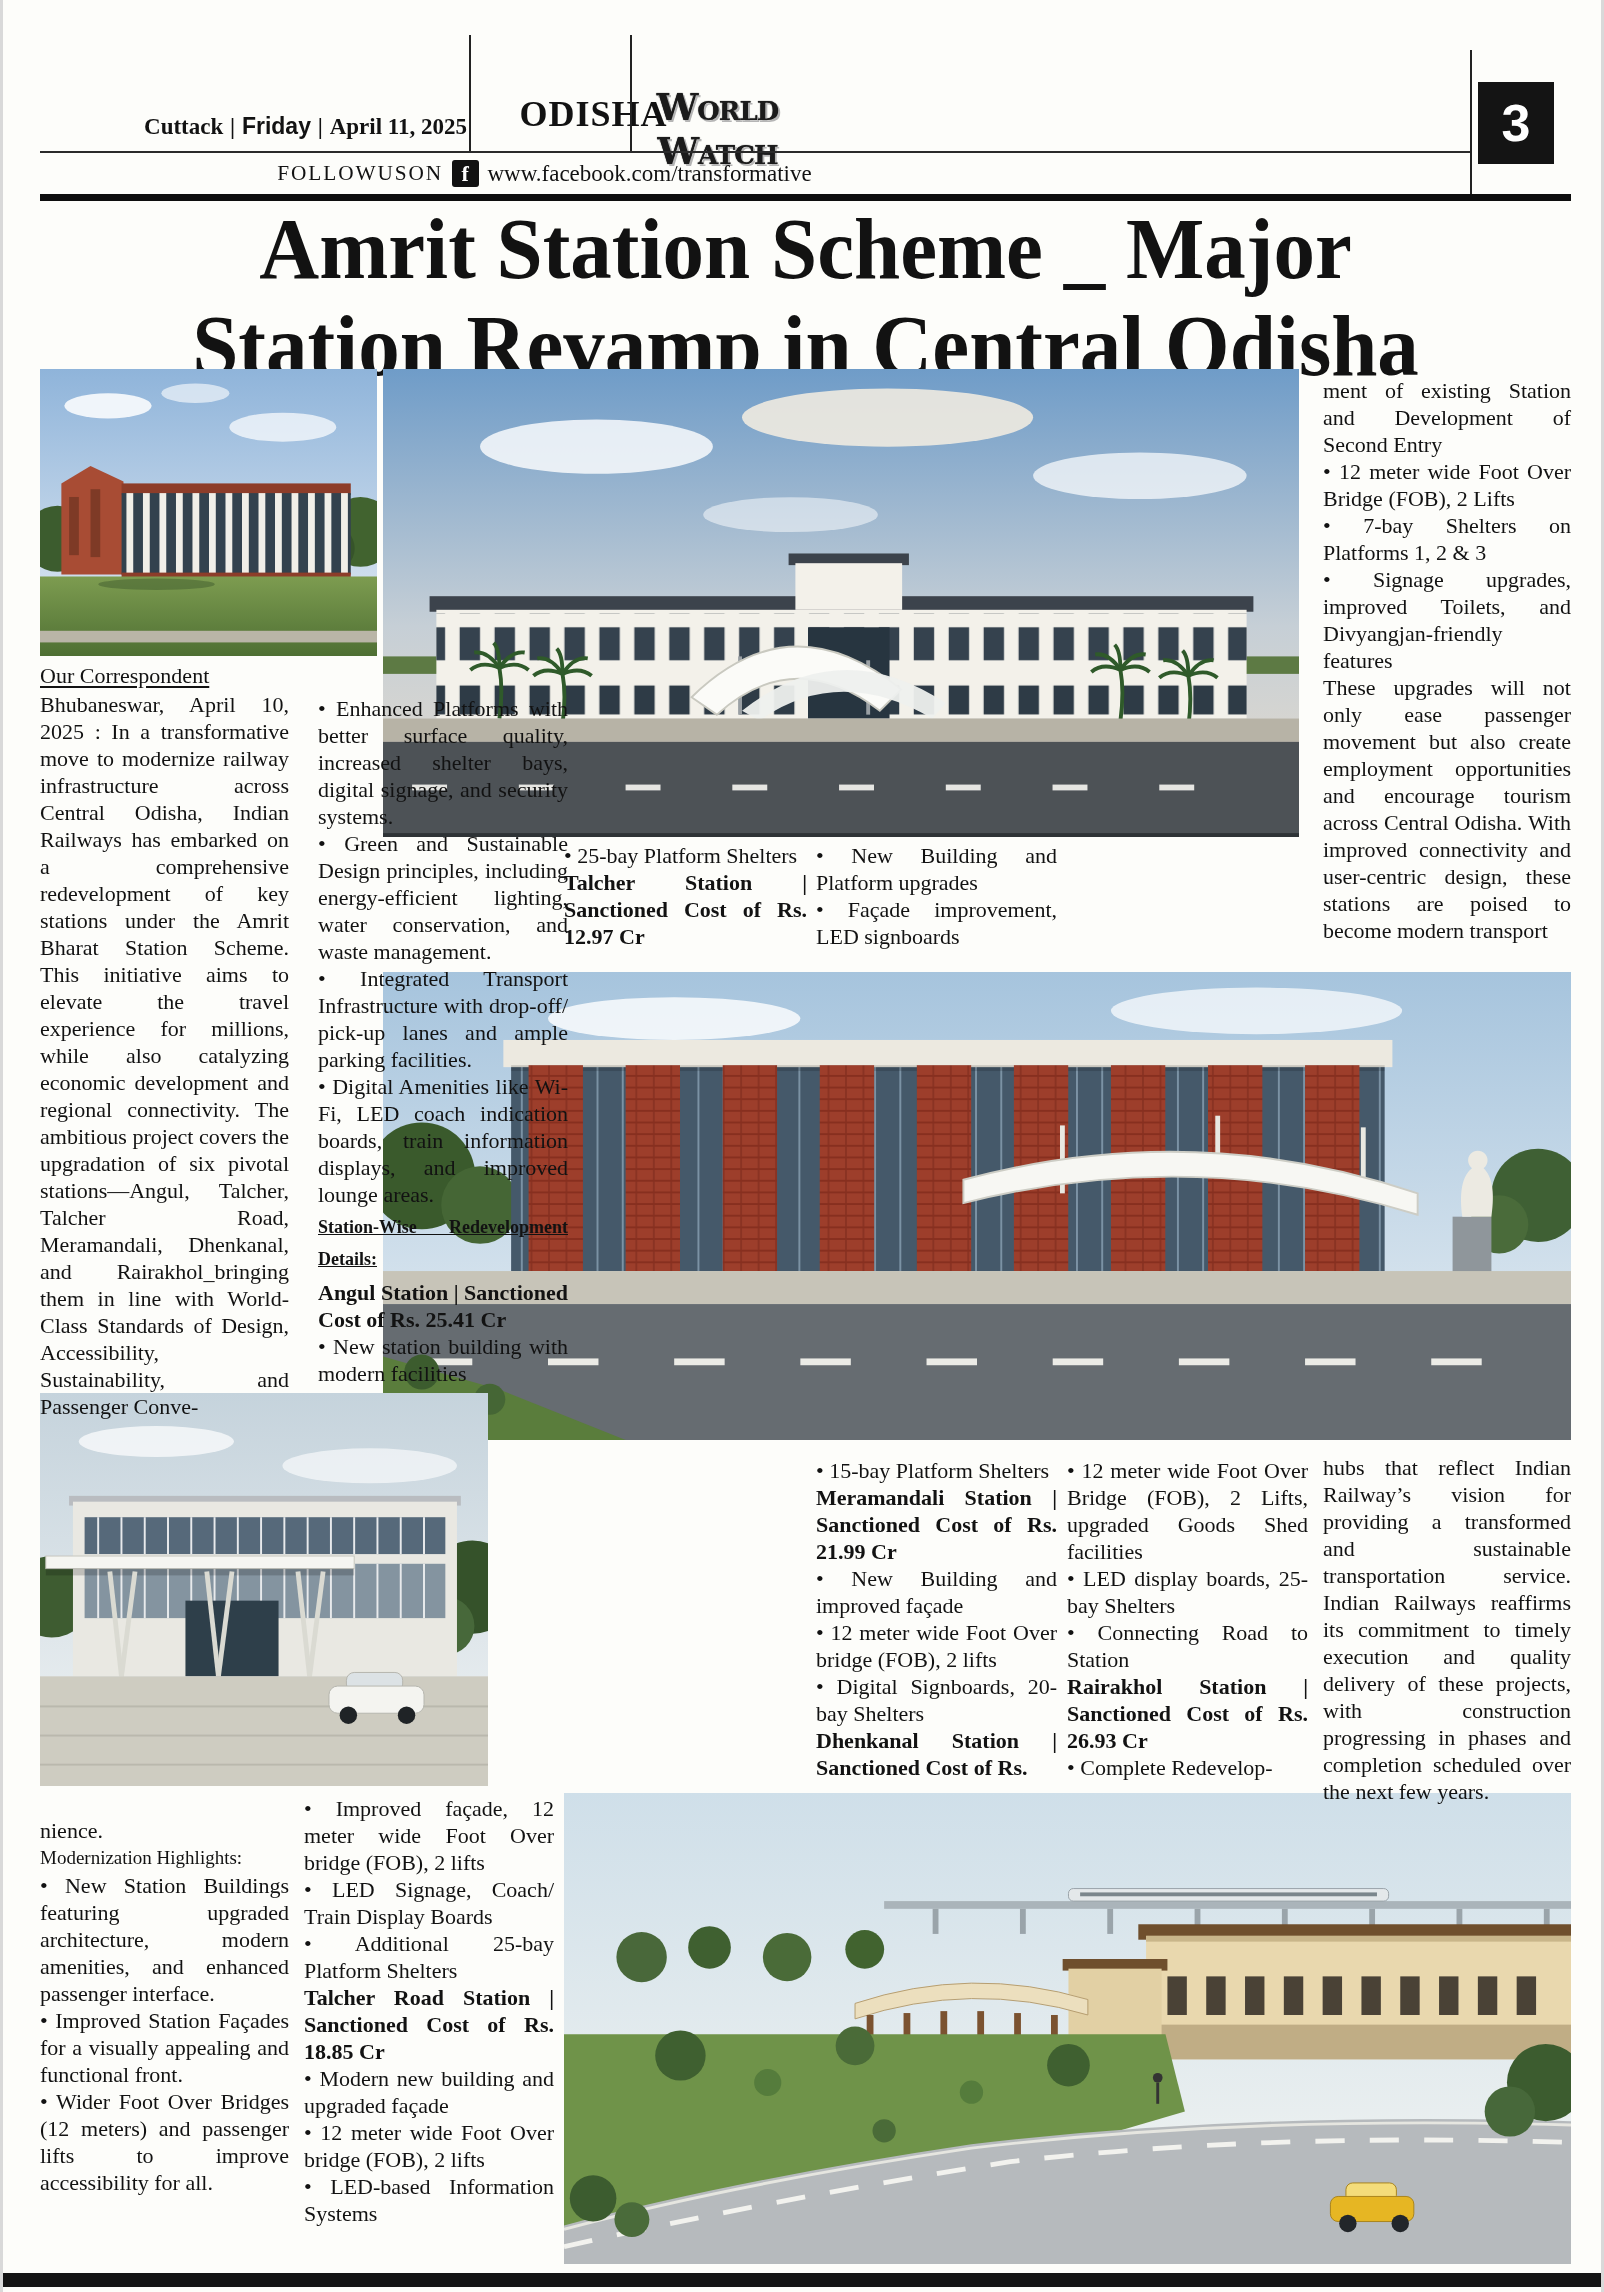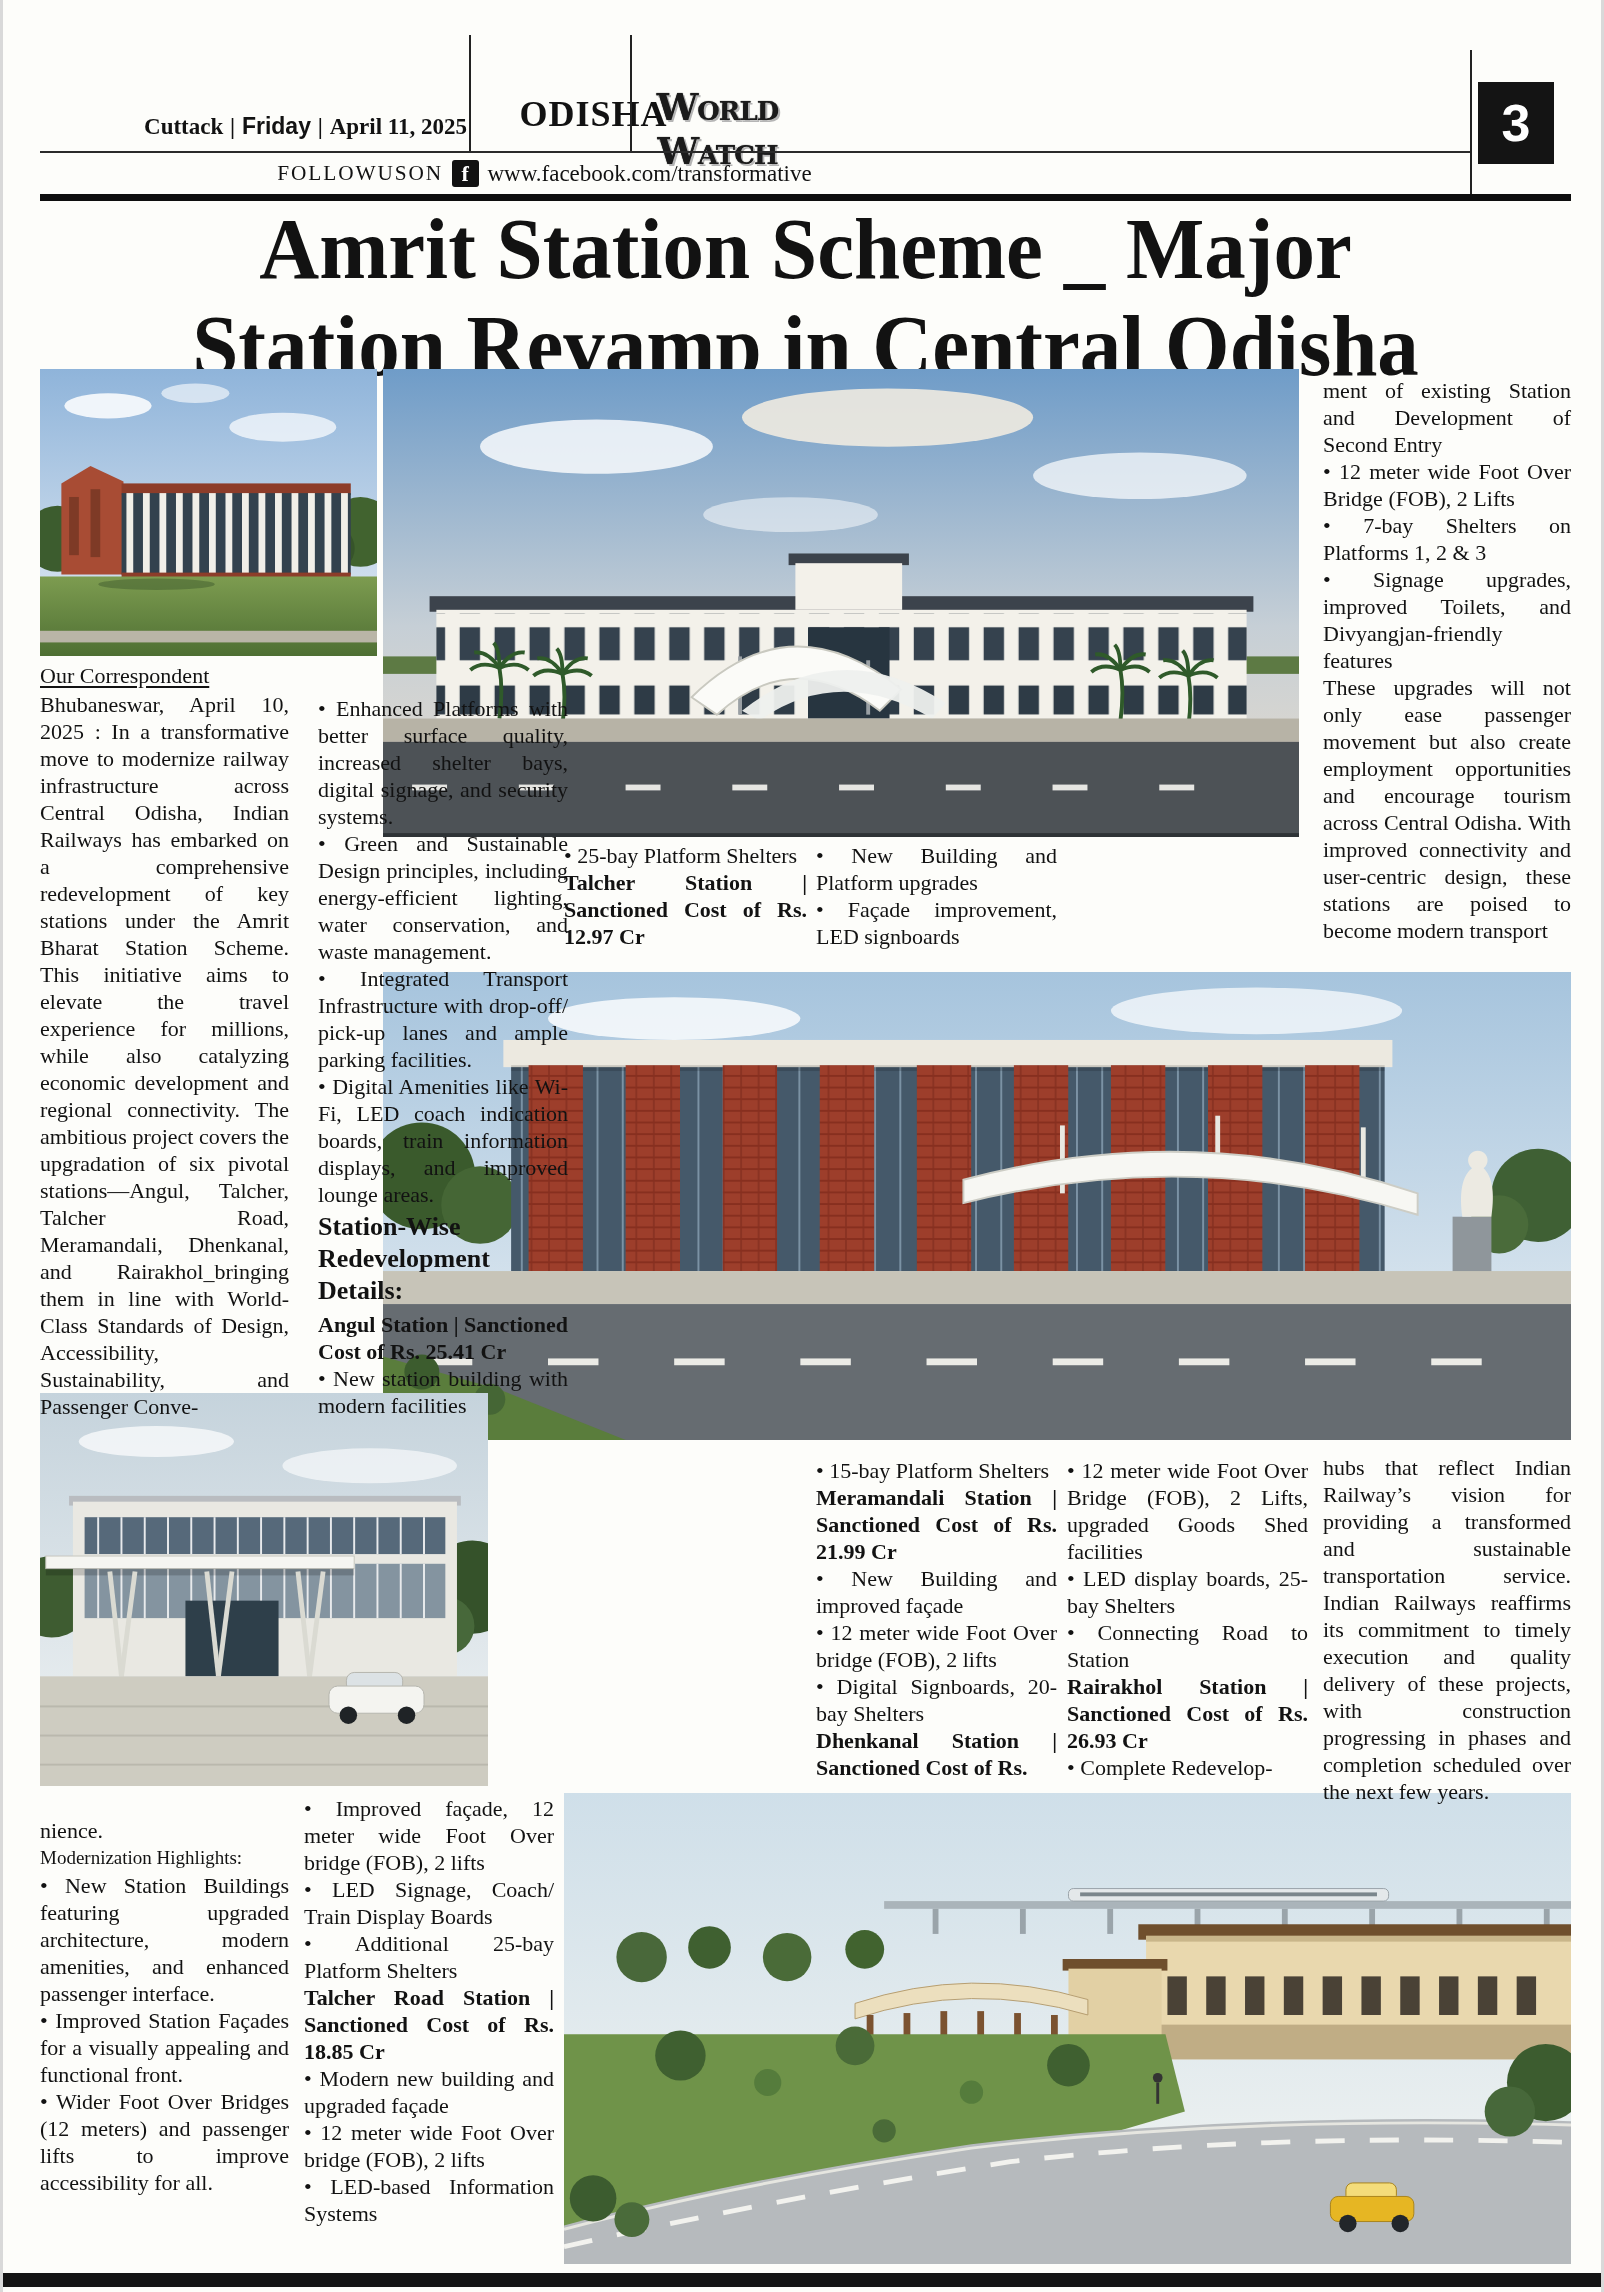--- a/index.html
+++ b/index.html
@@ -42,21 +42,21 @@
   #img2{left:380px;top:369px;width:916px;height:468px;}
   #img3{left:380px;top:972px;width:1188px;height:468px;}
   #img4{left:37px;top:1393px;width:448px;height:393px;}
   #img5{left:561px;top:1793px;width:1007px;height:471px;}
 
   
   .col{z-index:2;}
   .para{margin:0;font-size:22px;line-height:27px;text-align:justify;}
   .para.bold{font-weight:700;}
   .para.byline{text-decoration:underline;text-underline-offset:2.9px;margin-bottom:1.9px;}
-  .para.subhead{font-size:26px;line-height:32px;font-weight:700;margin:2.9px 0 3.9px;}
+  .para.subhead{font-size:18px;line-height:32px;font-weight:700;margin:2.9px 0 3.9px;text-decoration:underline;}
   .para.subhead2{font-size:19px;line-height:28px;font-weight:400;}
   #col1{left:37px;top:662px;width:249px;}
   #col2{left:315px;top:668px;width:250px;margin-top:27px;}
   #cap1c3{left:561px;top:842px;width:243px;}
   #cap1c4{left:813px;top:842px;width:241px;}
   #cap1c5{left:1064px;top:842px;width:241px;}
   #col6top{left:1320px;top:377px;width:248px;}
   #cap2c4{left:813px;top:1457px;width:241px;}
   #cap2c5{left:1064px;top:1457px;width:241px;}
   #col6bot{left:1320px;top:1454px;width:248px;}

